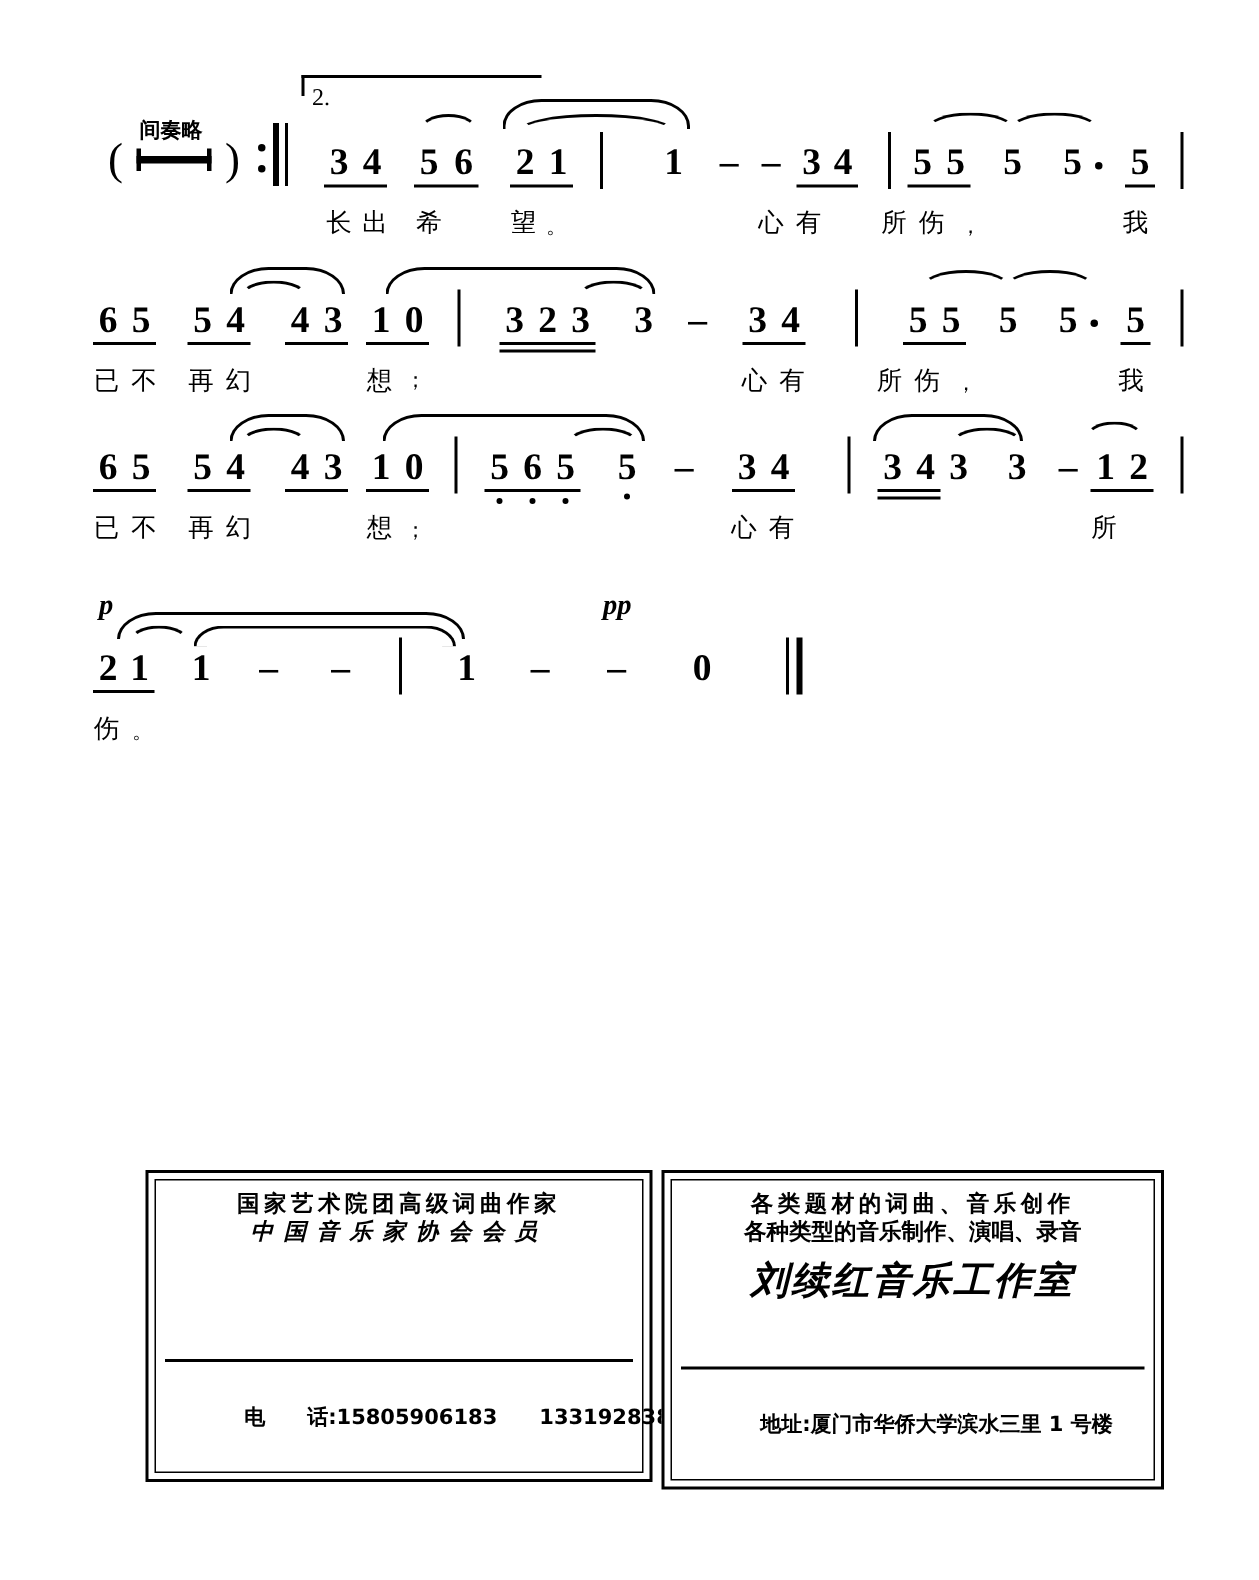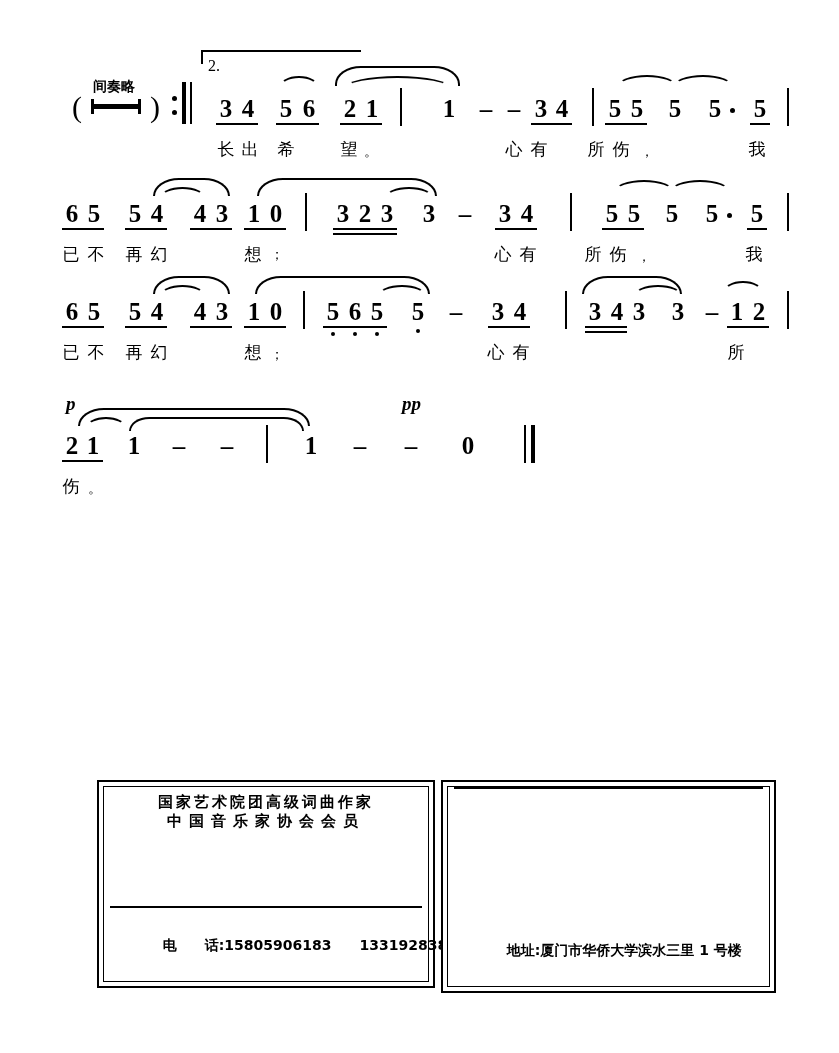--- a/index.html
+++ b/index.html
@@ -174,21 +174,20 @@
     background: #fff;
     box-sizing: border-box;
   }
   .card-inner {
     position: absolute;
     left: 4px; top: 4px; right: 4px; bottom: 4px;
     border: 1px solid #000;
     box-sizing: border-box;
     display: flex;
     flex-direction: column;
-    justify-content: space-between;
   }
   .card-top {
     flex: 1 1 auto;
     display: flex;
     flex-direction: column;
     align-items: center;
     justify-content: flex-start;
     padding-top: 6px;
   }
   .card-div {
@@ -489,33 +488,38 @@
     <div class="lyric" style="left:86px; top:154px; width:18px; font-size:14px;">。</div>
   </div>
 </div>
 
 <div id="cards">
 
   <div class="card" style="left:97px; top:5px; width:338px; height:208px;">
     <div class="card-inner">
       <div class="card-top">
         <div class="cn-line sp">国家艺术院团高级词曲作家</div>
-        <div class="cn-line sp" style="letter-spacing:7px;">中国音乐家协会会员</div>
+        <div class="cn-line sp" style="letter-spacing:7px;font-style:italic;">中国音乐家协会会员</div>
       </div>
       <div class="card-div"></div>
       <div class="card-bot">
         <div class="contact">
           <span>电　　话:</span><span>15805906183　　13319283837</span>
         </div>
       </div>
     </div>
   </div>
 
   <div class="card" style="left:441px; top:5px; width:335px; height:213px;">
     <div class="card-inner">
+      <div class="card-top">
+        <div class="cn-line sp">各类题材的词曲、音乐创作</div>
+        <div class="cn-line">各种类型的音乐制作、演唱、录音</div>
+        <div class="brand small">刘续红音乐工作室</div>
+      </div>
       <div class="card-div"></div>
       <div class="card-bot">
         <div class="contact">
           <span>地址:</span><span>厦门市华侨大学滨水三里 1 号楼</span>
         </div>
       </div>
     </div>
   </div>
 </div>
 

